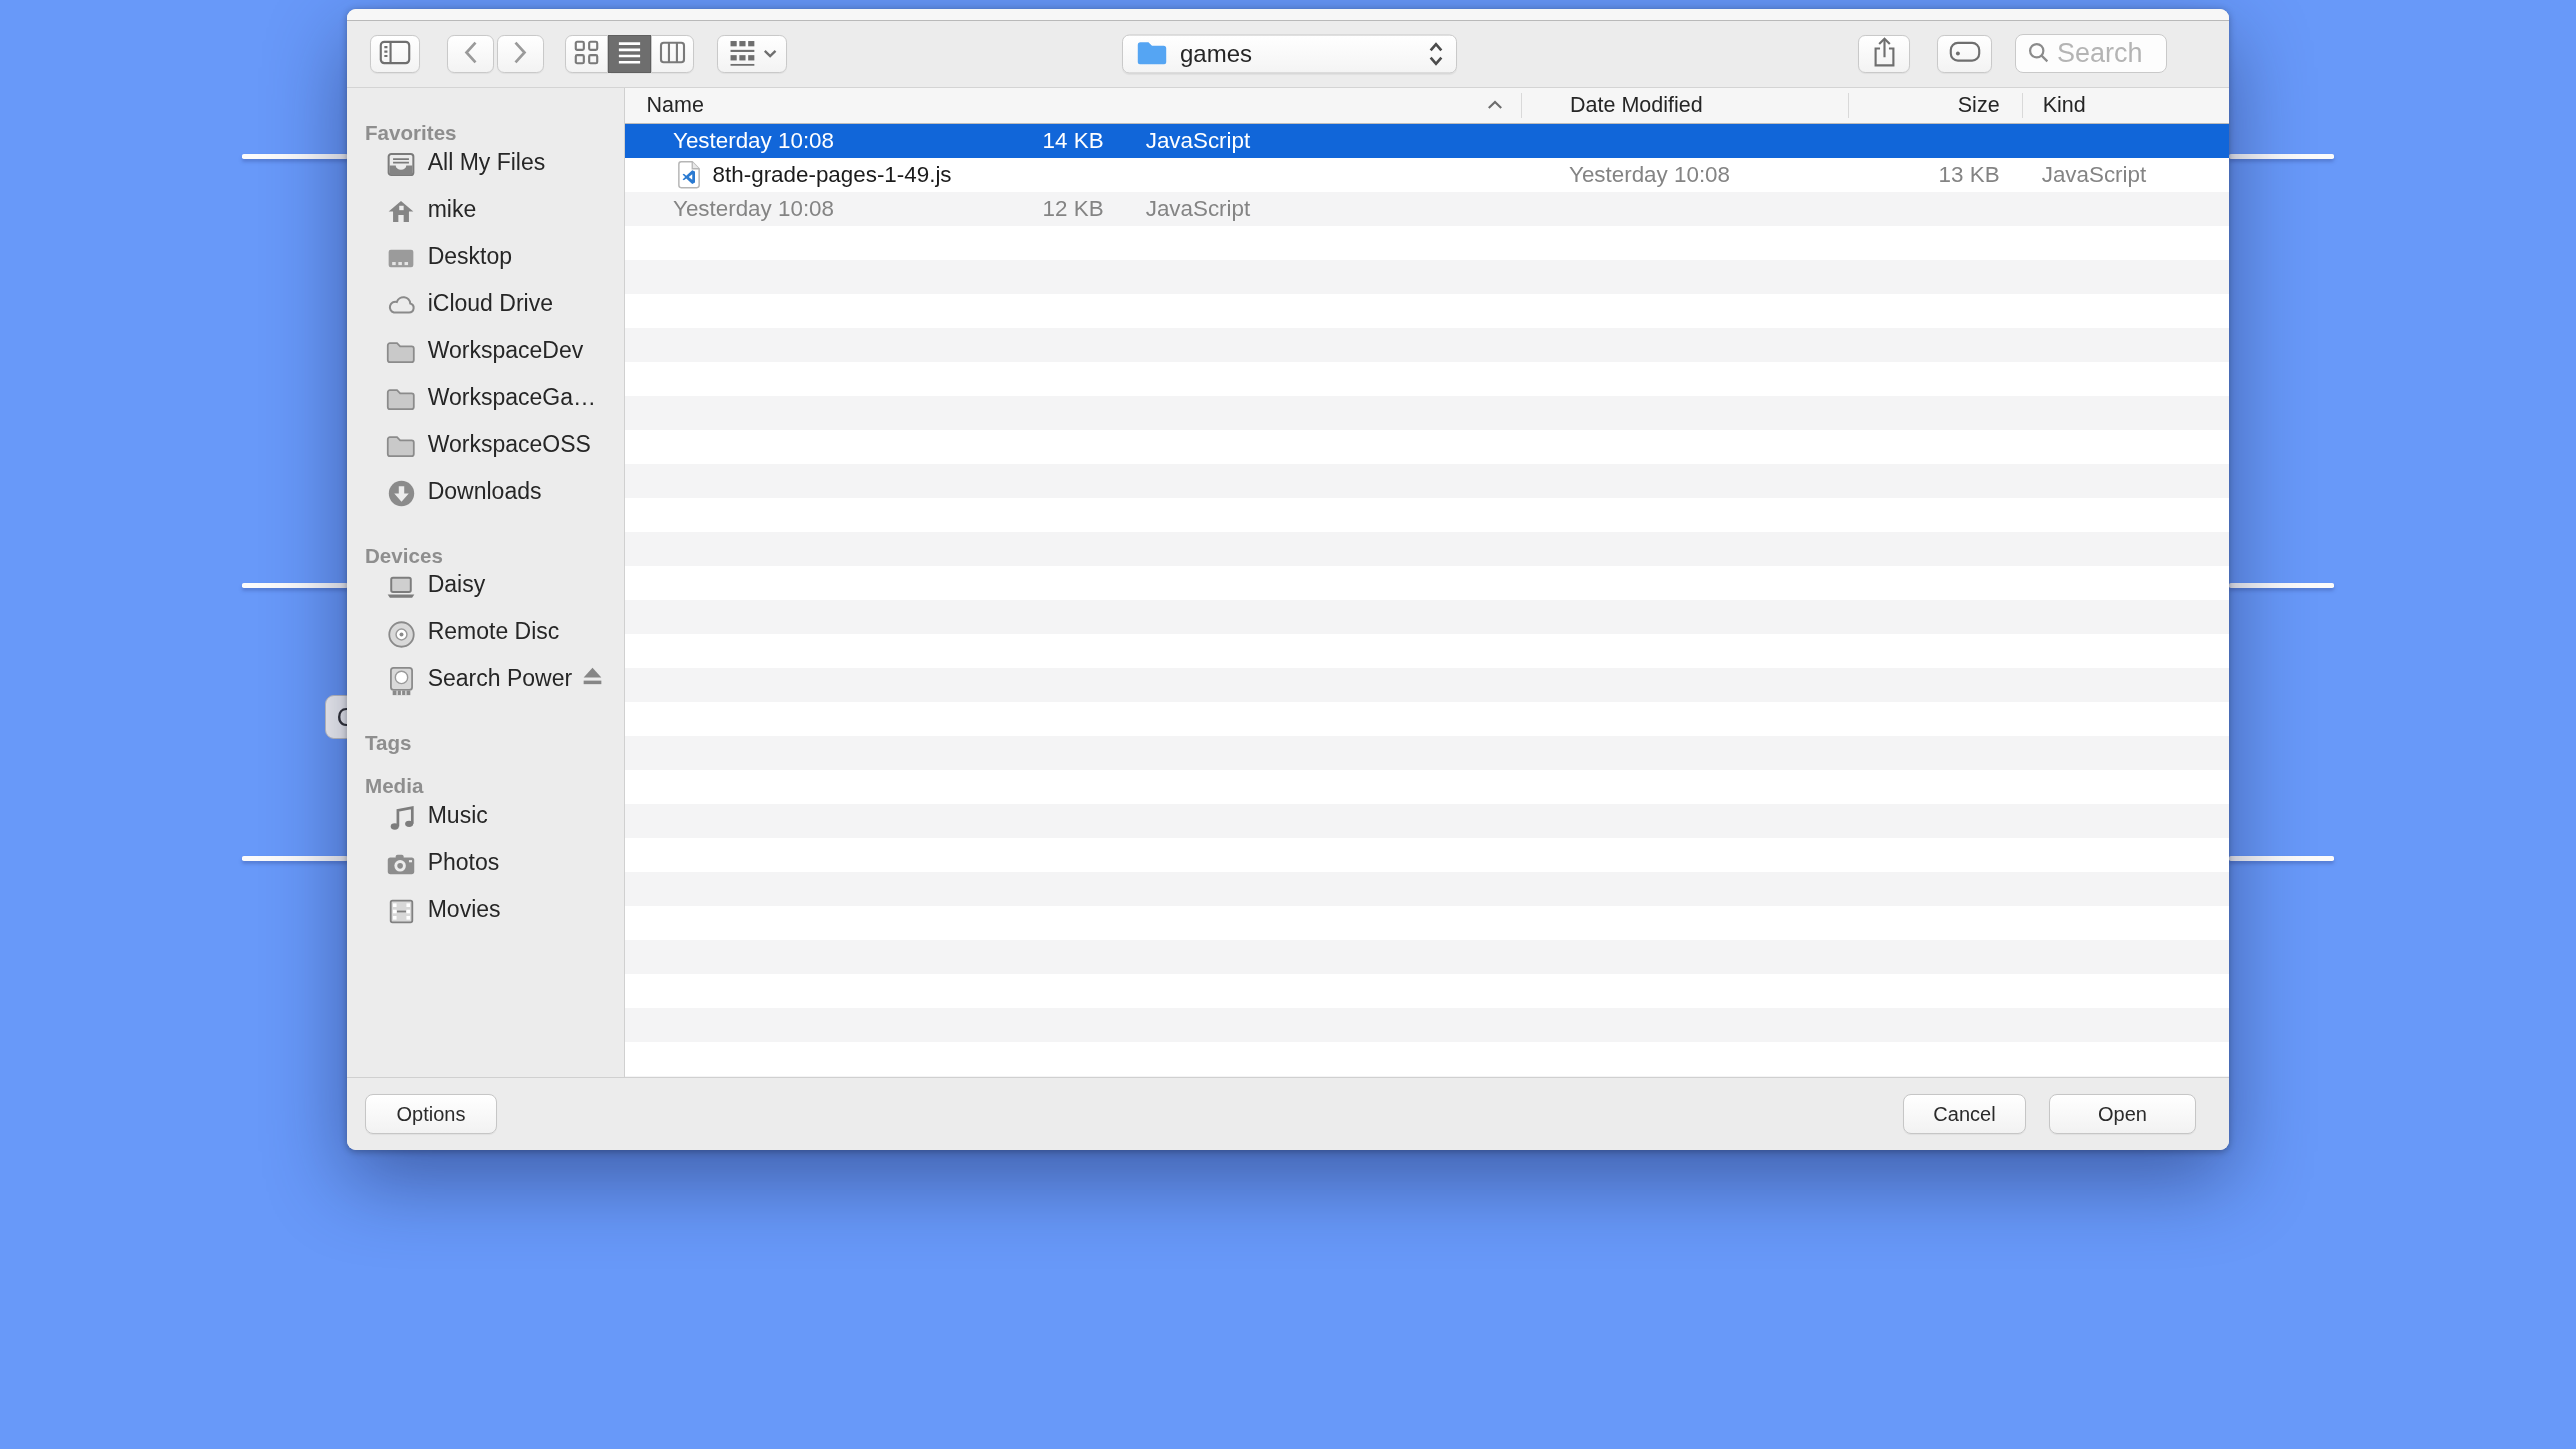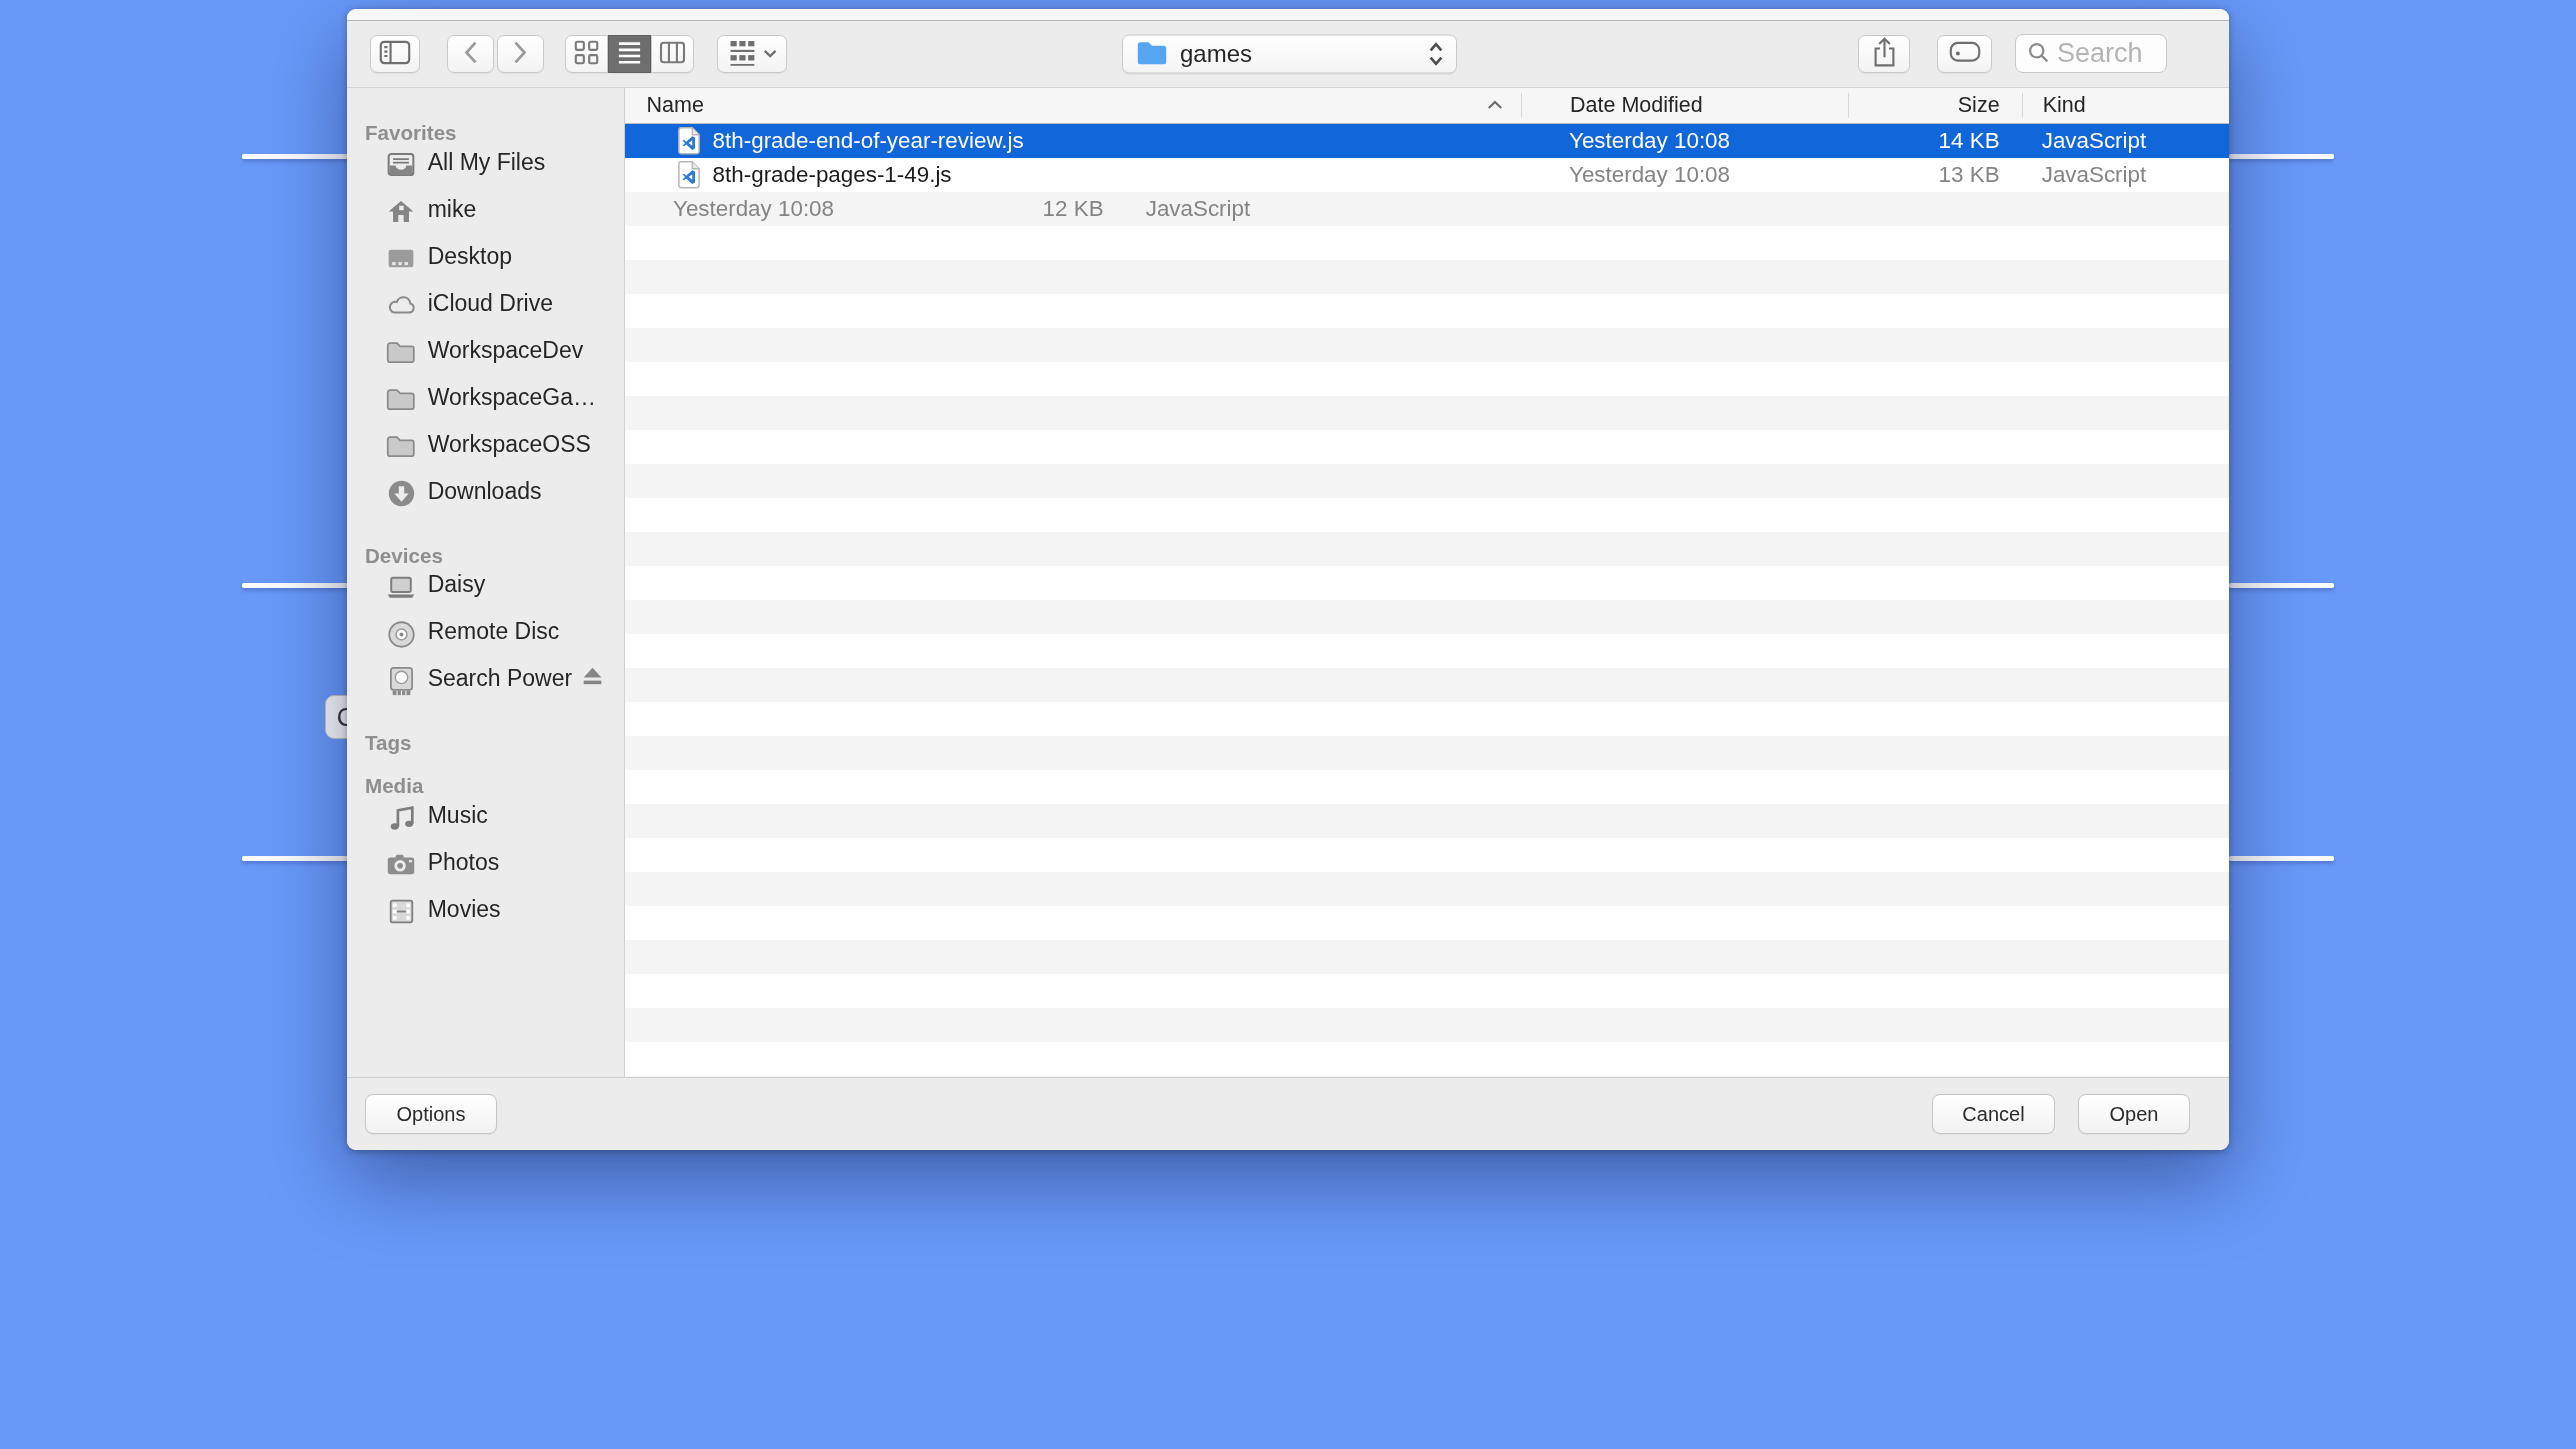--- a/index.html
+++ b/index.html
@@ -90,21 +90,21 @@
 
   
   .footer { flex:0 0 73px; background:#ececec; border-top:0.9px solid #d0d0d0;
     display:flex; align-items:center; padding:0 18px; }
   .footer-btn { height:40px; background:linear-gradient(#ffffff,#f2f2f2); border:1.3px solid #c6c6c6;
     border-radius:8px; font-size:20px; color:#2b2b2b; display:flex; align-items:center;
     justify-content:center; box-shadow:0 0.9px 0.9px rgba(0,0,0,.05); cursor:default; }
   .btn-options { width:132px; }
   .f-spacer { flex:1; }
   .btn-cancel { width:123px; margin-right:23px; }
-  .btn-open { width:112px; margin-right:21px; }
+  .btn-open { width:147px; margin-right:15px; }
 </style>
 </head>
 <body>
 
 <div class="desktop-line dl-l1"></div>
 <div class="desktop-line dl-l2"></div>
 <div class="desktop-line dl-l3"></div>
 <div class="desktop-line dl-r1"></div>
 <div class="desktop-line dl-r2"></div>
 <div class="desktop-line dl-r3"></div>
@@ -426,31 +426,20 @@
         <div class="hcell c-size">
           <span>Size</span>
         </div>
         <div class="hcell c-kind">
           <span>Kind</span>
         </div>
       </div>
 
       <div class="rows">
         <div class="filerow selected">
-          <div class="cell c-name">
-            <span class="file-icon">
-              <svg width="24" height="29.5" viewBox="0 0 26 32">
-                <path d="M2 4.5 A2.5 2.5 0 0 1 4.5 2 h12 L24 9.5 v18 a2.5 2.5 0 0 1 -2.5 2.5 h-17 A2.5 2.5 0 0 1 2 27.5 Z" fill="#ffffff" stroke="#b5b5b5" stroke-width="1.6"></path>
-                <path d="M16.5 2 V9.5 H24" fill="#e8e8e8" stroke="#b5b5b5" stroke-width="1.4"></path>
-                <path d="M19.5 12.5 L16.5 11 L10 17 L7.5 15 L6 15.8 L8.8 18.5 L6 21.2 L7.5 22 L10 20 L16.5 26 L19.5 24.5 Z" fill="#2a7ad1"></path>
-                <path d="M16.5 15.5 L12.7 18.5 L16.5 21.5 Z" fill="#ffffff"></path>
-              </svg>
-            </span>
-            <span class="fname">8th-grade-end-of-year-review.js</span>
-          </div>
           <div class="cell c-date">
               <span class="fmeta">Yesterday 10:08</span>
             </div>
           <div class="cell c-size">
               <span class="fmeta">14 KB</span>
             </div>
           <div class="cell c-kind">
               <span class="fmeta">JavaScript</span>
             </div>
         </div>

